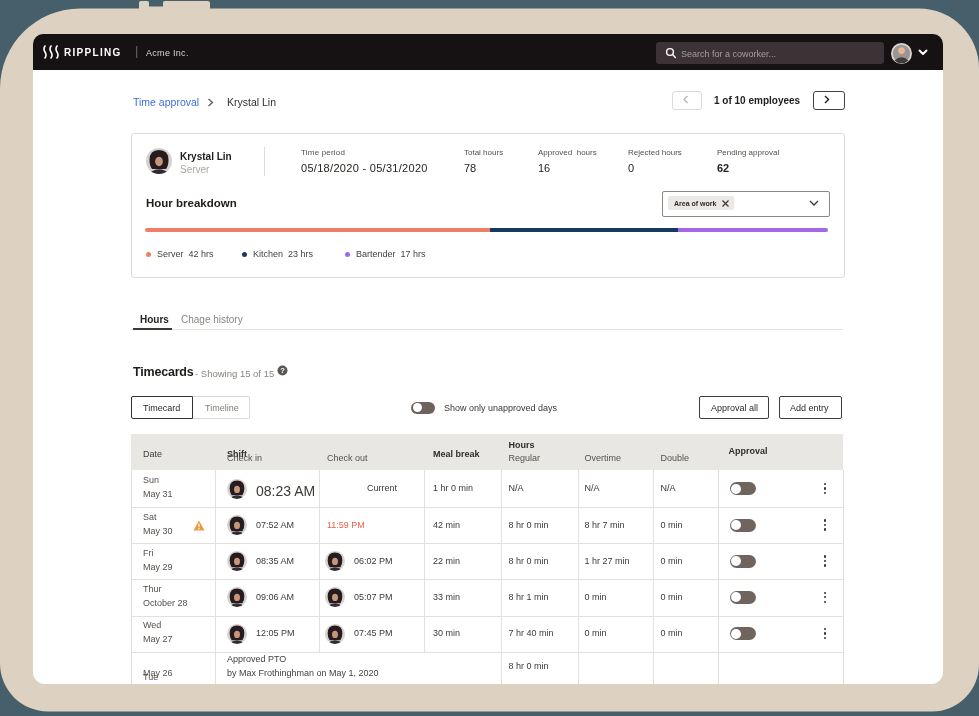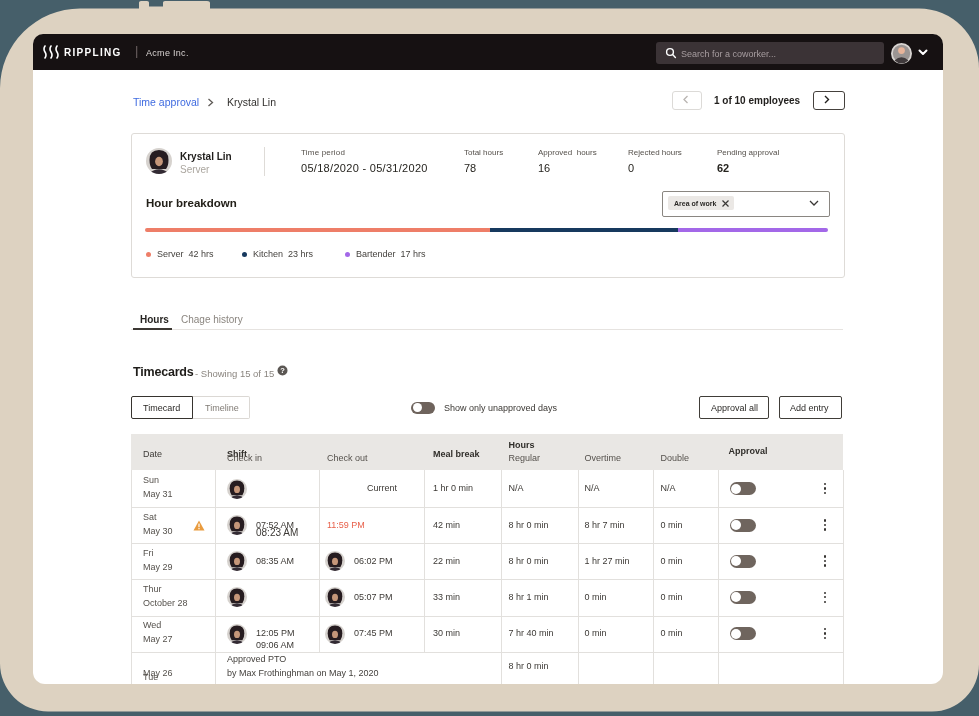--- a/index.html
+++ b/index.html
@@ -184,21 +184,21 @@
     <div class="t" style="left:110px;top:441.0px;color:#55514c;font-size:9px;">Sun</div>
     <div class="t" style="left:110px;top:455.0px;color:#55514c;font-size:9px;">May 31</div>
     <svg class="abs" style="left:194px;top:444.5px" width="20" height="20" viewBox="0 0 26 26">
       <g clip-path="url(#avc)">
         <rect width="26" height="26" fill="#d6d2ce"></rect>
         <path d="M13,2 q9.5,0 9.5,10 q0,6 -2.5,9 L6,21 q-2.5,-3 -2.5,-9 q0,-10 9.5,-10z" fill="#261c20"></path>
         <ellipse cx="13" cy="13.5" rx="3.9" ry="4.7" fill="#c59679"></ellipse>
         <path d="M2,26 q11,-9.5 22,0z" fill="#322a33"></path>
       </g>
     </svg>
-    <div class="t" style="left:223px;top:449.0px;color:#3c3935;font-size:10px;margin-top:44px;">08:23 AM</div>
+    <div class="t" style="left:223px;top:449.0px;color:#3c3935;font-size:14px;">08:23 AM</div>
     <div class="t" style="left:294px;top:449.0px;color:#3c3935;font-size:9px;margin-left:40px;">Current</div>
     <div class="t" style="left:400px;top:449.0px;color:#3c3935;font-size:9px;">1 hr 0 min</div>
     <div class="t" style="left:475.5px;top:449.0px;color:#3c3935;font-size:9px;">N/A</div>
     <div class="t" style="left:551.5px;top:449.0px;color:#3c3935;font-size:9px;">N/A</div>
     <div class="t" style="left:627.5px;top:449.0px;color:#3c3935;font-size:9px;">N/A</div>
     <div class="abs" style="left:696.5px;top:448.0px;width:26px;height:13px;background:#6f655e;border-radius:7px;"></div>
     <div class="abs" style="left:698px;top:449.5px;width:10px;height:10px;background:#fff;border-radius:50%;"></div>
     <div class="abs" style="left:791px;top:448.8px;width:2.4px;height:2.4px;border-radius:50%;background:#34322f;"></div>
     <div class="abs" style="left:791px;top:453.3px;width:2.4px;height:2.4px;border-radius:50%;background:#34322f;"></div>
     <div class="abs" style="left:791px;top:457.8px;width:2.4px;height:2.4px;border-radius:50%;background:#34322f;"></div>
@@ -260,21 +260,21 @@
     <div class="t" style="left:110px;top:549.75px;color:#55514c;font-size:9px;">Thur</div>
     <div class="t" style="left:110px;top:563.75px;color:#55514c;font-size:9px;">October 28</div>
     <svg class="abs" style="left:194px;top:553.25px" width="20" height="20" viewBox="0 0 26 26">
       <g clip-path="url(#avc)">
         <rect width="26" height="26" fill="#d6d2ce"></rect>
         <path d="M13,2 q9.5,0 9.5,10 q0,6 -2.5,9 L6,21 q-2.5,-3 -2.5,-9 q0,-10 9.5,-10z" fill="#261c20"></path>
         <ellipse cx="13" cy="13.5" rx="3.9" ry="4.7" fill="#c59679"></ellipse>
         <path d="M2,26 q11,-9.5 22,0z" fill="#322a33"></path>
       </g>
     </svg>
-    <div class="t" style="left:223px;top:557.75px;color:#3c3935;font-size:9px;margin-top:48px;">09:06 AM</div>
+    <div class="t" style="left:223px;top:557.75px;color:#3c3935;font-size:9px;">09:06 AM</div>
     <svg class="abs" style="left:292px;top:553.25px" width="20" height="20" viewBox="0 0 26 26">
       <g clip-path="url(#avc)">
         <rect width="26" height="26" fill="#d6d2ce"></rect>
         <path d="M13,2 q9.5,0 9.5,10 q0,6 -2.5,9 L6,21 q-2.5,-3 -2.5,-9 q0,-10 9.5,-10z" fill="#261c20"></path>
         <ellipse cx="13" cy="13.5" rx="3.9" ry="4.7" fill="#c59679"></ellipse>
         <path d="M2,26 q11,-9.5 22,0z" fill="#322a33"></path>
       </g>
     </svg>
     <div class="t" style="left:321px;top:557.75px;color:#3c3935;font-size:9px;">05:07 PM</div>
     <div class="t" style="left:400px;top:557.75px;color:#3c3935;font-size:9px;">33 min</div>

